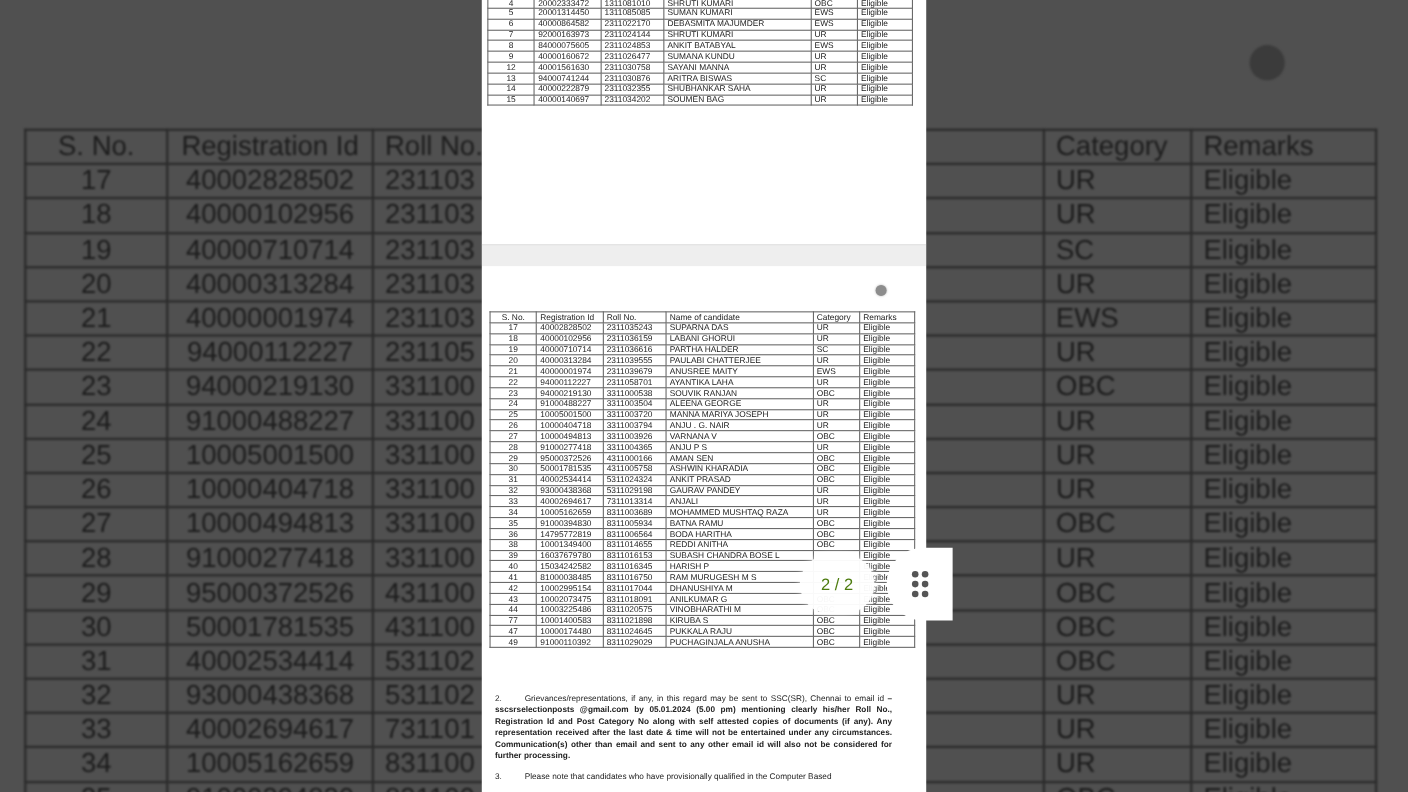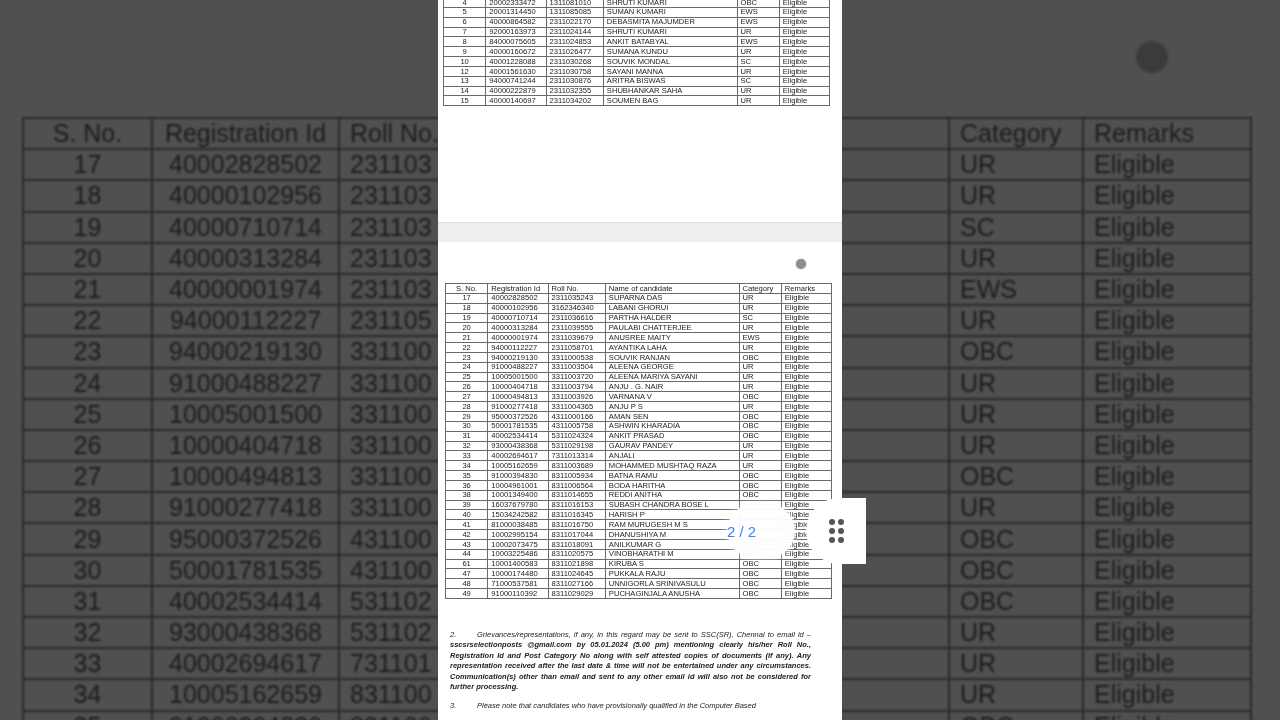--- a/index.html
+++ b/index.html
@@ -32,27 +32,27 @@
   table.doc .c-roll { width: 57px; }
   table.doc .c-name { width: 133px; }
   table.doc .c-cat { width: 42px; }
   table.doc .c-rem { width: 50px; }
   #table1 { left: 5px; top: 5px; width: 387px; }
   #table2 { left: 7px; top: 41px; width: 387px; }
 
   .page-dot { position: absolute; width: 10px; height: 10px; border-radius: 50%; background: #8d8d8d; box-shadow: 0 0 2px #aaa; }
   #page2-dot { left: 358px; top: 17px; }
 
-  #para { position: absolute; left: 12px; top: 388px; width: 361px; color: #222; font-size: 7.5px; line-height: 10.4px; text-align: justify; font-style: italic; }
+  #para { position: absolute; left: 12px; top: 388px; width: 361px; color: #222; font-size: 7.5px; line-height: 10.4px; text-align: justify; }
   #para p { margin-bottom: 9px; }
   #para .num { display: inline-block; width: 27px; font-weight: normal; }
   #para b { font-weight: bold; }
 
   
-  #page-indicator { position: absolute; left: 727px; top: 504px; width: 68px; height: 54px; border-radius: 27px; background: rgba(255,255,255,0.96); display: flex; align-items: center; justify-content: flex-start; font-size: 15px; color: #3b82f6; box-shadow: 0 0 6px rgba(255,255,255,0.8); }
+  #page-indicator { position: absolute; left: 727px; top: 504px; width: 68px; height: 54px; border-radius: 27px; background: rgba(255,255,255,0.96); display: flex; align-items: center; justify-content: center; font-size: 15px; color: #4d7c0f; box-shadow: 0 0 6px rgba(255,255,255,0.8); }
   #menu-button { position: absolute; left: 806px; top: 498px; width: 60px; height: 66px; border-radius: 33px 0 0 33px; background: #ffffff; display: flex; align-items: center; justify-content: center; }
   #menu-button .grid { display: grid; grid-template-columns: 6px 6px; grid-gap: 3px; }
   #menu-button .grid span { width: 6px; height: 6px; border-radius: 50%; background: #555; display: block; }
 </style>
 </head>
 <body>
 
 <div id="stage">
 
   <div id="bg">
@@ -272,28 +272,20 @@
             </tr>
             <tr>
               <td class="c-sno">9</td>
               <td class="c-reg">40000160672</td>
               <td class="c-roll">2311026477</td>
               <td class="c-name">SUMANA KUNDU</td>
               <td class="c-cat">UR</td>
               <td class="c-rem">Eligible</td>
             </tr>
             <tr>
-              <td class="c-sno">10</td>
-              <td class="c-reg">40001228088</td>
-              <td class="c-roll">2311030268</td>
-              <td class="c-name">SOUVIK MONDAL</td>
-              <td class="c-cat">SC</td>
-              <td class="c-rem">Eligible</td>
-            </tr>
-            <tr>
               <td class="c-sno">12</td>
               <td class="c-reg">40001561630</td>
               <td class="c-roll">2311030758</td>
               <td class="c-name">SAYANI MANNA</td>
               <td class="c-cat">UR</td>
               <td class="c-rem">Eligible</td>
             </tr>
             <tr>
               <td class="c-sno">13</td>
               <td class="c-reg">94000741244</td>
@@ -342,21 +334,21 @@
               <td class="c-sno">17</td>
               <td class="c-reg">40002828502</td>
               <td class="c-roll">2311035243</td>
               <td class="c-name">SUPARNA DAS</td>
               <td class="c-cat">UR</td>
               <td class="c-rem">Eligible</td>
             </tr>
             <tr>
               <td class="c-sno">18</td>
               <td class="c-reg">40000102956</td>
-              <td class="c-roll">3162346340</td>
+              <td class="c-roll">2311036159</td>
               <td class="c-name">LABANI GHORUI</td>
               <td class="c-cat">UR</td>
               <td class="c-rem">Eligible</td>
             </tr>
             <tr>
               <td class="c-sno">19</td>
               <td class="c-reg">40000710714</td>
               <td class="c-roll">2311036616</td>
               <td class="c-name">PARTHA HALDER</td>
               <td class="c-cat">SC</td>
@@ -399,21 +391,21 @@
               <td class="c-reg">91000488227</td>
               <td class="c-roll">3311003504</td>
               <td class="c-name">ALEENA GEORGE</td>
               <td class="c-cat">UR</td>
               <td class="c-rem">Eligible</td>
             </tr>
             <tr>
               <td class="c-sno">25</td>
               <td class="c-reg">10005001500</td>
               <td class="c-roll">3311003720</td>
-              <td class="c-name">ALEENA MARIYA SAYANI</td>
+              <td class="c-name">MANNA MARIYA JOSEPH</td>
               <td class="c-cat">UR</td>
               <td class="c-rem">Eligible</td>
             </tr>
             <tr>
               <td class="c-sno">26</td>
               <td class="c-reg">10000404718</td>
               <td class="c-roll">3311003794</td>
               <td class="c-name">ANJU . G. NAIR</td>
               <td class="c-cat">UR</td>
               <td class="c-rem">Eligible</td>
@@ -485,21 +477,21 @@
             <tr>
               <td class="c-sno">35</td>
               <td class="c-reg">91000394830</td>
               <td class="c-roll">8311005934</td>
               <td class="c-name">BATNA RAMU</td>
               <td class="c-cat">OBC</td>
               <td class="c-rem">Eligible</td>
             </tr>
             <tr>
               <td class="c-sno">36</td>
-              <td class="c-reg">10004961001</td>
+              <td class="c-reg">14795772819</td>
               <td class="c-roll">8311006564</td>
               <td class="c-name">BODA HARITHA</td>
               <td class="c-cat">OBC</td>
               <td class="c-rem">Eligible</td>
             </tr>
             <tr>
               <td class="c-sno">38</td>
               <td class="c-reg">10001349400</td>
               <td class="c-roll">8311014655</td>
               <td class="c-name">REDDI ANITHA</td>
@@ -548,40 +540,32 @@
             </tr>
             <tr>
               <td class="c-sno">44</td>
               <td class="c-reg">10003225486</td>
               <td class="c-roll">8311020575</td>
               <td class="c-name">VINOBHARATHI M</td>
               <td class="c-cat">OBC</td>
               <td class="c-rem">Eligible</td>
             </tr>
             <tr>
-              <td class="c-sno">61</td>
+              <td class="c-sno">77</td>
               <td class="c-reg">10001400583</td>
               <td class="c-roll">8311021898</td>
               <td class="c-name">KIRUBA S</td>
               <td class="c-cat">OBC</td>
               <td class="c-rem">Eligible</td>
             </tr>
             <tr>
               <td class="c-sno">47</td>
               <td class="c-reg">10000174480</td>
               <td class="c-roll">8311024645</td>
               <td class="c-name">PUKKALA RAJU</td>
-              <td class="c-cat">OBC</td>
-              <td class="c-rem">Eligible</td>
-            </tr>
-            <tr>
-              <td class="c-sno">48</td>
-              <td class="c-reg">71000537581</td>
-              <td class="c-roll">8311027166</td>
-              <td class="c-name">UNNIGORLA SRINIVASULU</td>
               <td class="c-cat">OBC</td>
               <td class="c-rem">Eligible</td>
             </tr>
             <tr>
               <td class="c-sno">49</td>
               <td class="c-reg">91000110392</td>
               <td class="c-roll">8311029029</td>
               <td class="c-name">PUCHAGINJALA ANUSHA</td>
               <td class="c-cat">OBC</td>
               <td class="c-rem">Eligible</td>

